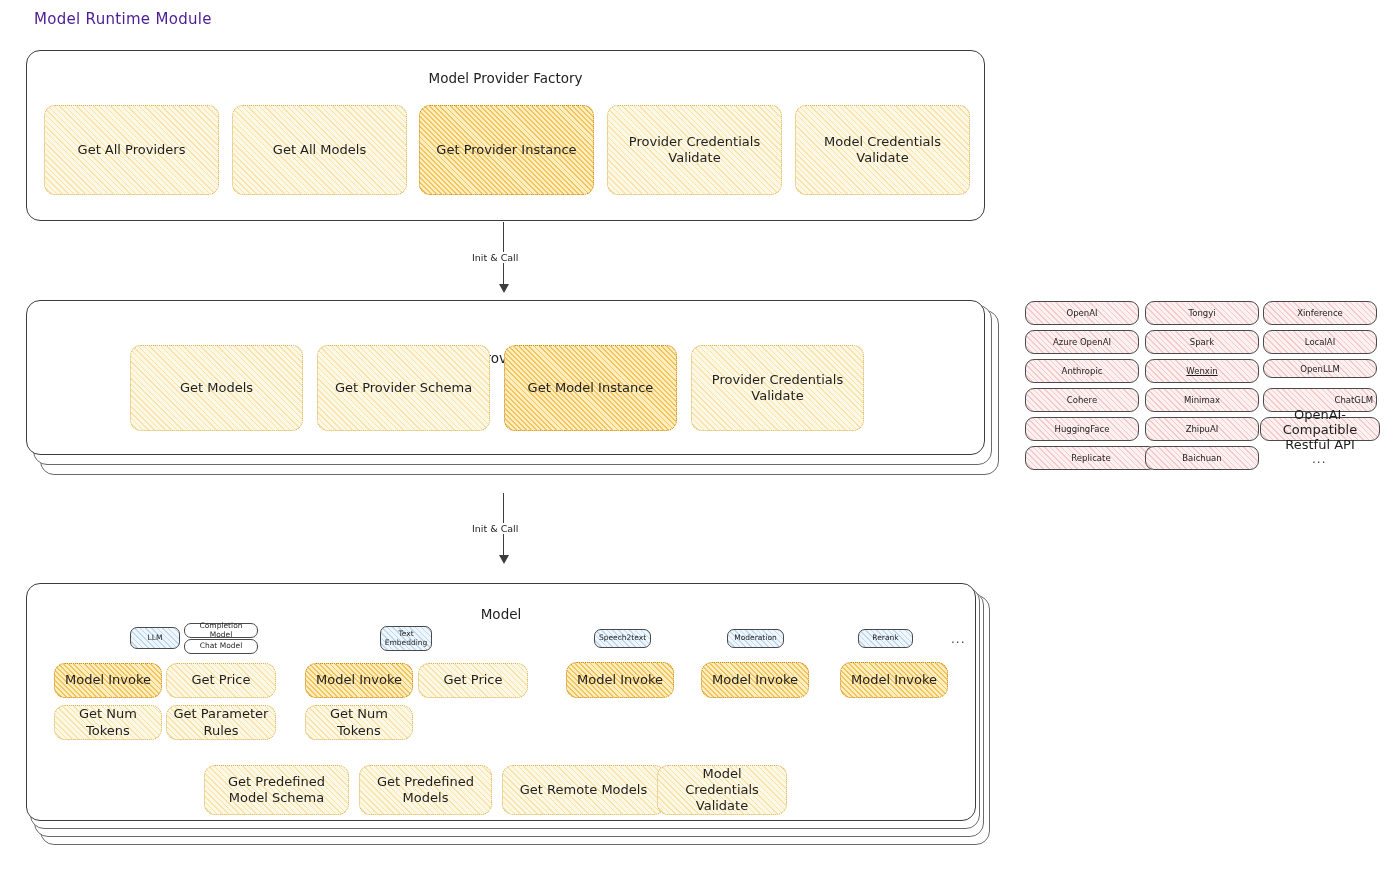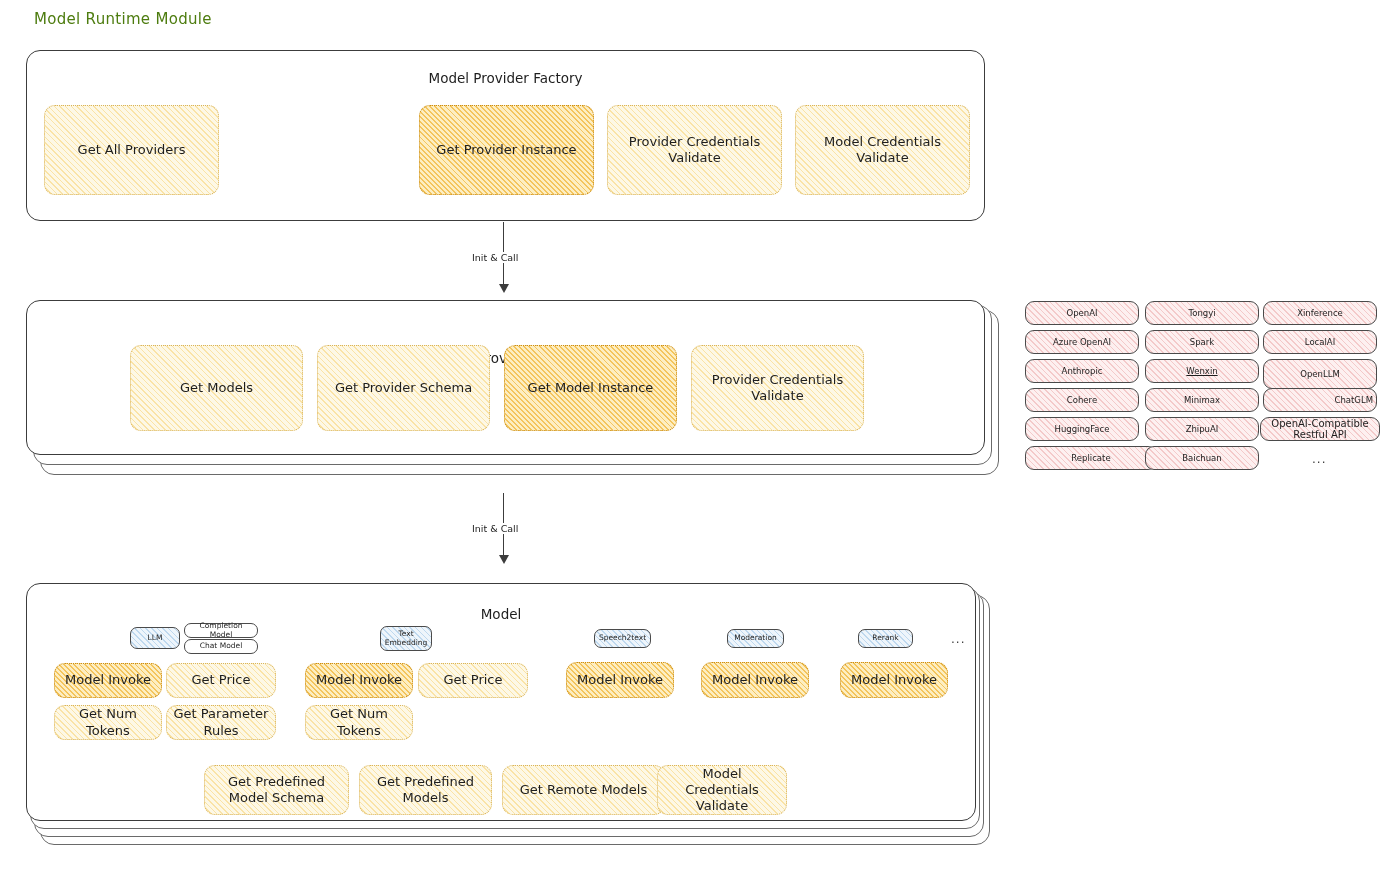--- a/index.html
+++ b/index.html
@@ -5,21 +5,21 @@
   html,body{margin:0;padding:0;}
   body{
     width:1393px;height:880px;background:#ffffff;
     font-family:"DejaVu Sans","Liberation Sans",sans-serif;
     color:#1e1e1e;overflow:hidden;position:relative;
   }
   .diagram{position:absolute;inset:0;}
 
   
   #page-title{
-    position:absolute;left:34px;top:10px;font-size:15px;letter-spacing:.3px;color:#4d7c0f;
+    position:absolute;left:34px;top:10px;font-size:15px;letter-spacing:.3px;color:#4c1d95;
   }
 
   
   .card{
     position:absolute;background:#ffffff;border:1.4px solid #3c3c3c;
     border-radius:14px;box-sizing:border-box;
   }
   .card.stack-layer{background:#ffffff;border-color:#6a6a6a;border-width:1.1px;}
   .card-title{
     position:absolute;left:0;right:0;text-align:center;font-size:13.5px;color:#1e1e1e;
@@ -89,20 +89,23 @@
 <div class="diagram">
 
   <div id="page-title">Model Runtime Module</div>
 
   <div class="card" style="left:26px;top:50px;width:959px;height:171px;">
     <div class="card-title" style="top:19px;">Model Provider Factory</div>
   </div>
   <div class="fn-box hatch-yellow" style="left:44px;top:105px;width:175px;height:90px;">
     <span>Get All Providers</span>
   </div>
+  <div class="fn-box hatch-yellow" style="left:232px;top:105px;width:175px;height:90px;">
+    <span>Get All Models</span>
+  </div>
   <div class="fn-box hatch-orange strong" style="left:419px;top:105px;width:175px;height:90px;">
     <span>Get Provider Instance</span>
   </div>
   <div class="fn-box hatch-yellow" style="left:607px;top:105px;width:175px;height:90px;">
     <span>Provider Credentials Validate</span>
   </div>
   <div class="fn-box hatch-yellow" style="left:795px;top:105px;width:175px;height:90px;">
     <span>Model Credentials Validate</span>
   </div>
 
@@ -165,27 +168,27 @@
   <div class="pill hatch-pink" style="left:1145px;top:446px;width:114px;height:24px;">
     <span>Baichuan</span>
     </div>
 
   <div class="pill hatch-pink" style="left:1263px;top:301px;width:114px;height:24px;">
     <span>Xinference</span>
     </div>
   <div class="pill hatch-pink" style="left:1263px;top:330px;width:114px;height:24px;">
     <span>LocalAI</span>
     </div>
-  <div class="pill hatch-pink" style="left:1263px;top:359px;width:114px;height:30px;">
+  <div class="pill hatch-pink" style="left:1263px;top:359px;width:114px;height:19px;">
     <span>OpenLLM</span>
     </div>
   <div class="pill hatch-pink" style="left:1263px;top:388px;width:114px;height:24px;justify-content:flex-end;">
     <span>ChatGLM</span>
     </div>
-  <div class="pill hatch-pink" style="left:1260px;top:417px;width:120px;height:24px;font-size:10px;">
+  <div class="pill hatch-pink" style="left:1260px;top:417px;width:120px;height:24px;font-size:13px;">
     <span>OpenAI-Compatible Restful API</span>
     </div>
   <div class="ellipsis" style="left:1312px;top:452px;">...</div>
 
   <div class="arrow-line" style="left:503px;top:493px;height:64px;"></div>
   <div class="arrow-head" style="left:499px;top:555px;"></div>
   <div class="arrow-label" style="left:468px;top:523px;">Init &amp; Call</div>
 
   <div class="card stack-layer" style="left:40px;top:595px;width:950px;height:250px;"></div>
   <div class="card stack-layer" style="left:34px;top:591px;width:950px;height:246px;"></div>

